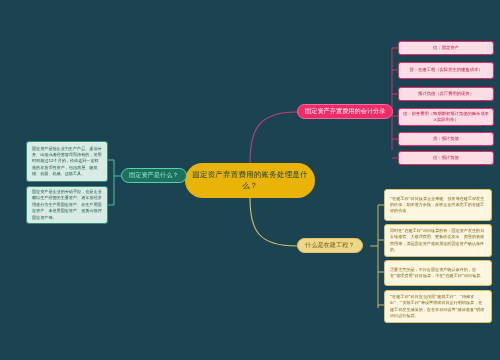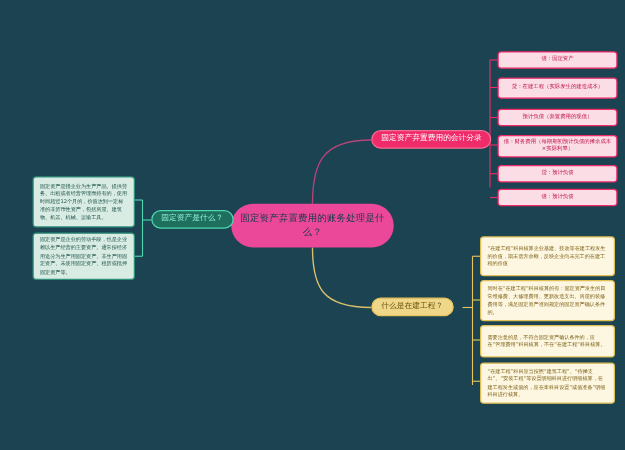--- a/index.html
+++ b/index.html
@@ -39,21 +39,21 @@
     text-align: center;
     line-height: 1.35;
   }
 
   
   .root {
     left: 185px;
     top: 163px;
     width: 130px;
     height: 35px;
-    background: #ec4899;
+    background: #eab308;
     border-radius: 18px;
     color: #0d3a4a;
     font-size: 7.5px;
     padding: 2px 7px;
     letter-spacing: .2px;
   }
 
   
   .topic {
     border-radius: 11px;

